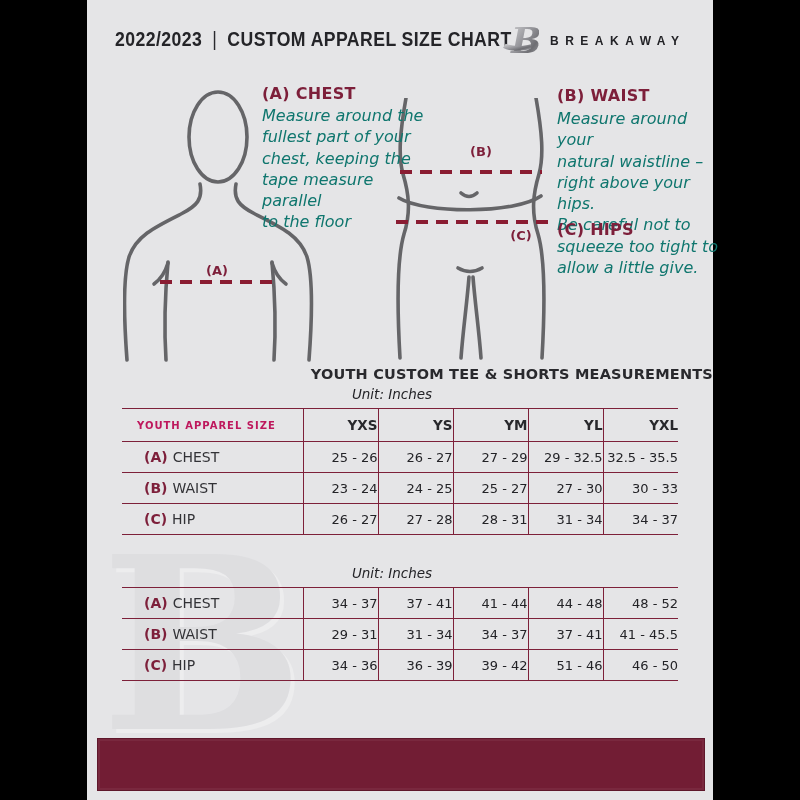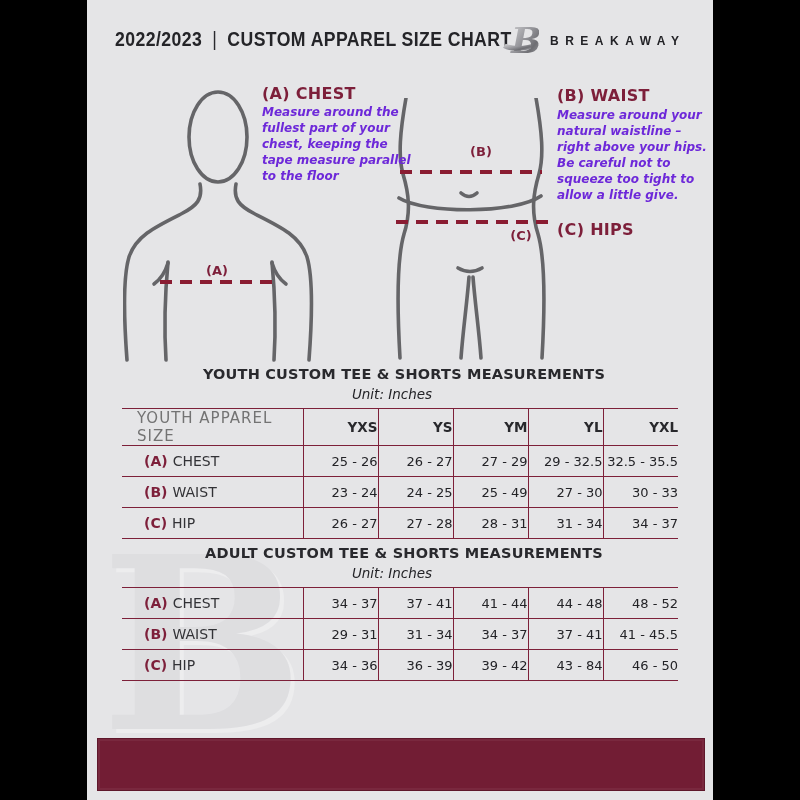--- a/index.html
+++ b/index.html
@@ -23,40 +23,40 @@
 
   
   .fig{position:absolute;z-index:1;}
   .fig path,.fig ellipse{fill:none;stroke:#656568;stroke-width:3.6;stroke-linecap:round;}
   .fig .dash{stroke:#8a1c32;stroke-width:4;stroke-dasharray:12 8;stroke-linecap:butt;}
   .fig text{font-family:"DejaVu Sans",sans-serif;font-weight:bold;font-size:13px;fill:#7d1f3a;}
 
   
   .guide-heading{position:absolute;font-weight:800;font-size:16px;color:#7d1f3a;
                  letter-spacing:.3px;z-index:2;}
-  .guide-body{position:absolute;font-style:italic;font-weight:700;font-size:12px;
-              line-height:1.33;color:#6d28d9;white-space:pre-line;z-index:2;}
-
-  
-  .section-title{position:absolute;left:8px;right:0;text-align:center;font-weight:bold;
+  .guide-body{position:absolute;font-style:italic;font-weight:400;font-size:16px;
+              line-height:1.33;color:#0f766e;white-space:pre-line;z-index:2;}
+
+  
+  .section-title{position:absolute;left:8px;right:0;text-align:right;font-weight:bold;
                  font-size:14.5px;letter-spacing:.2px;color:#29292d;z-index:2;}
   .unit{position:absolute;left:0;right:16px;text-align:center;font-style:italic;
         font-size:13.5px;color:#232327;z-index:2;}
 
   
   .size-table{position:absolute;left:35px;width:556px;border-collapse:collapse;
               table-layout:fixed;z-index:2;}
   .size-table th,.size-table td{border:0;border-top:1.6px solid #7d2039;
               border-left:1.6px solid #7d2039;padding:0;background:transparent;}
   .size-table th:first-child,.size-table td:first-child{border-left:none;}
   .size-table tr:last-child td{border-bottom:1.6px solid #7d2039;}
   .size-table tr{height:31px;}
   .size-table tr.head-row{height:33px;}
-  th.label-col{text-align:left;padding-left:15px;font-weight:normal;font-size:15px;
-               letter-spacing:1px;color:#737373;}
+  th.label-col{text-align:left;padding-left:15px;font-weight:bold;font-size:10px;
+               letter-spacing:1px;color:#be185d;}
   th.size-col{text-align:right;font-weight:bold;font-size:13.5px;color:#28282c;}
   td.row-label{text-align:left;padding-left:22px;font-size:14px;color:#323236;}
   td.row-label .marker{font-weight:bold;color:#7d1f3a;margin-right:5px;}
   td.value{text-align:right;font-size:13px;color:#232327;}
 
   
   .footer-bar{position:absolute;left:10px;top:738px;width:606px;height:51px;
               background:#721d34;border:1px solid #5e172b;
               box-shadow:inset 0 0 0 2px rgba(255,255,255,.05);z-index:2;}
 </style>
@@ -156,36 +156,35 @@
         <td class="value">25 - 26</td>
         <td class="value">26 - 27</td>
         <td class="value">27 - 29</td>
         <td class="value">29 - 32.5</td>
         <td class="value">32.5 - 35.5</td>
       </tr>
       <tr>
         <td class="row-label"><span class="marker">(B)</span><span>WAIST</span></td>
         <td class="value">23 - 24</td>
         <td class="value">24 - 25</td>
-        <td class="value">25 - 49</td>
+        <td class="value">25 - 27</td>
         <td class="value">27 - 30</td>
         <td class="value">30 - 33</td>
       </tr>
       <tr>
         <td class="row-label"><span class="marker">(C)</span><span>HIP</span></td>
         <td class="value">26 - 27</td>
         <td class="value">27 - 28</td>
         <td class="value">28 - 31</td>
         <td class="value">31 - 34</td>
         <td class="value">34 - 37</td>
       </tr>
     </tbody>
       </table>
 
-    <div class="section-title" style="top:545px">ADULT CUSTOM TEE &amp; SHORTS MEASUREMENTS</div>
     <div class="unit" style="top:565px">Unit: Inches</div>
 
     <table class="size-table" style="top:587px">
       <colgroup>
           <col style="width:181px">
           <col style="width:75px">
           <col style="width:75px">
           <col style="width:75px">
           <col style="width:75px">
           <col style="width:75px">
@@ -205,21 +204,21 @@
         <td class="value">31 - 34</td>
         <td class="value">34 - 37</td>
         <td class="value">37 - 41</td>
         <td class="value">41 - 45.5</td>
       </tr>
       <tr>
         <td class="row-label"><span class="marker">(C)</span><span>HIP</span></td>
         <td class="value">34 - 36</td>
         <td class="value">36 - 39</td>
         <td class="value">39 - 42</td>
-        <td class="value">43 - 84</td>
+        <td class="value">51 - 46</td>
         <td class="value">46 - 50</td>
       </tr>
     </tbody>
       </table>
 
     <div class="footer-bar"></div>
   </div>
 </div>
 
 </body></html>

